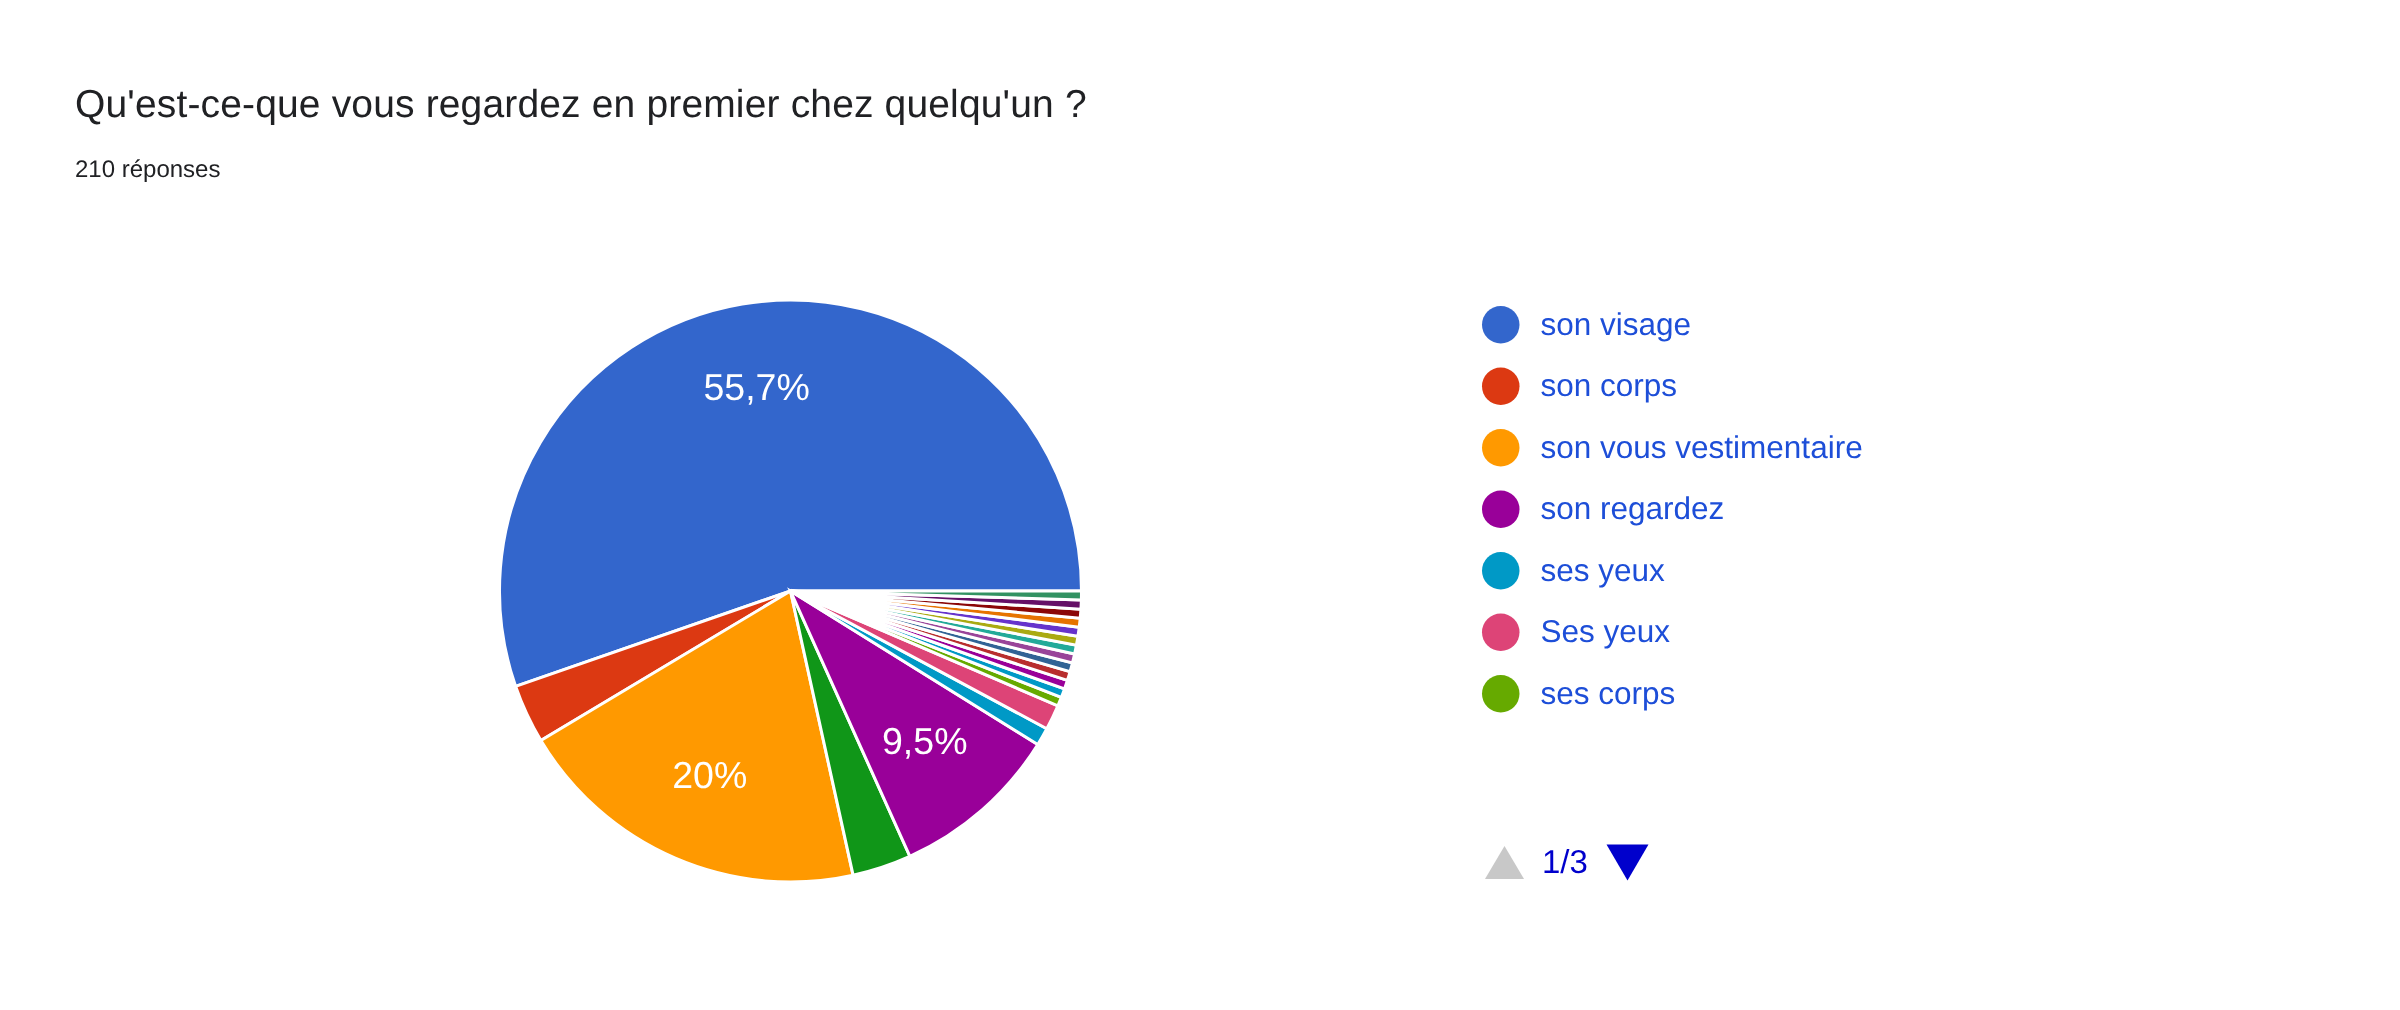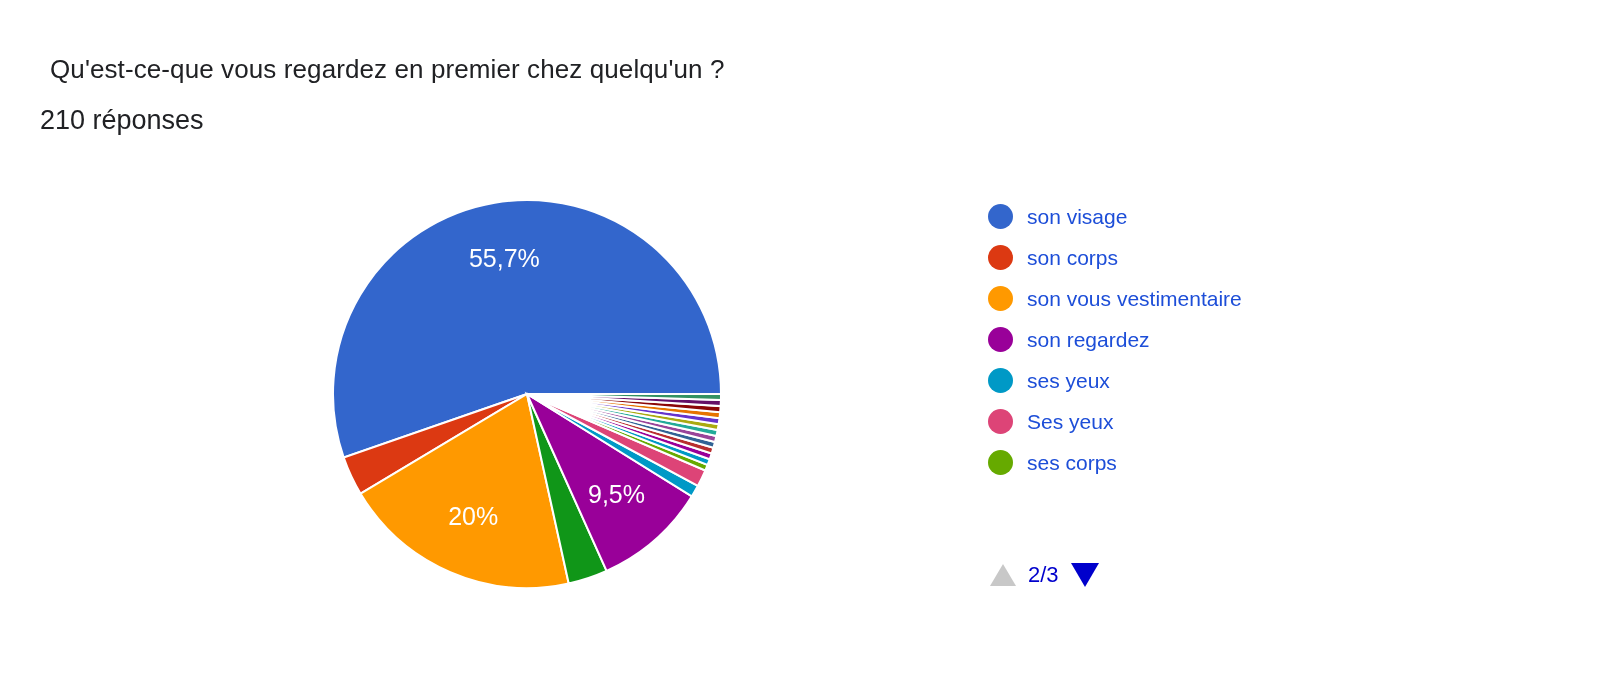--- a/index.html
+++ b/index.html
@@ -22,23 +22,23 @@
     top: 54px;
     font-size: 26px;
     font-weight: 400;
     color: #202124;
     letter-spacing: 0.1px;
     white-space: nowrap;
   }
 
   .response-count {
     position: absolute;
-    left: 40px;
+    left: 50px;
     top: 105px;
-    font-size: 27px;
+    font-size: 16px;
     font-weight: 400;
     color: #202124;
     white-space: nowrap;
   }
 
   .chart-area {
     position: absolute;
     left: 0;
     top: 0;
     width: 1600px;
@@ -182,17 +182,17 @@
         <div class="legend-label">Ses yeux</div>
       </div>
       <div class="legend-row">
         <div class="legend-swatch" style="background: rgb(102, 170, 0);"></div>
         <div class="legend-label">ses corps</div>
       </div>
     </div>
 
   <div class="pager">
     <div class="pager-arrow pager-up"></div>
-    <div class="pager-text">2/3</div>
+    <div class="pager-text">1/3</div>
     <div class="pager-arrow pager-down"></div>
   </div>
 
 </div>
 
 </body></html>

